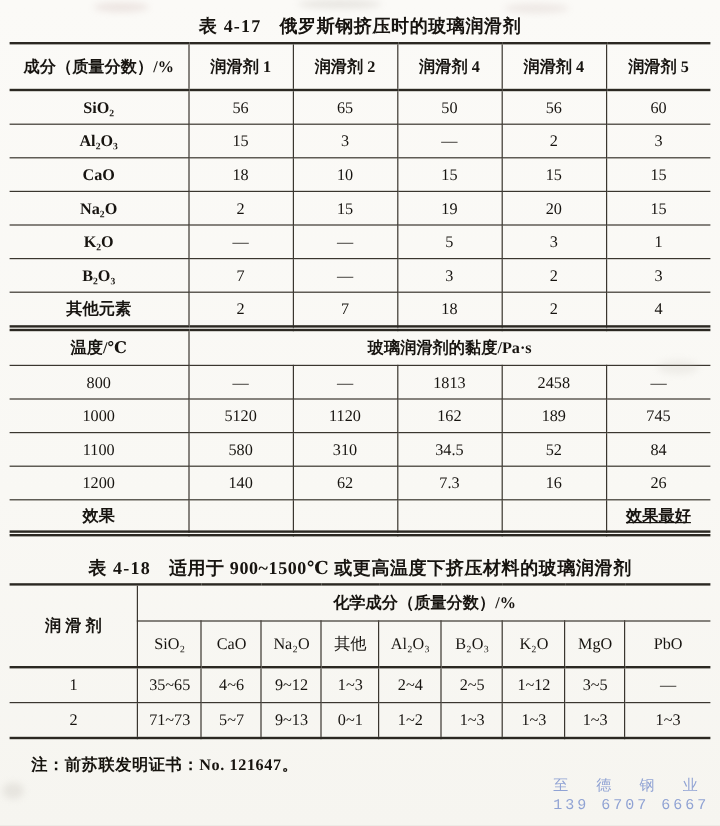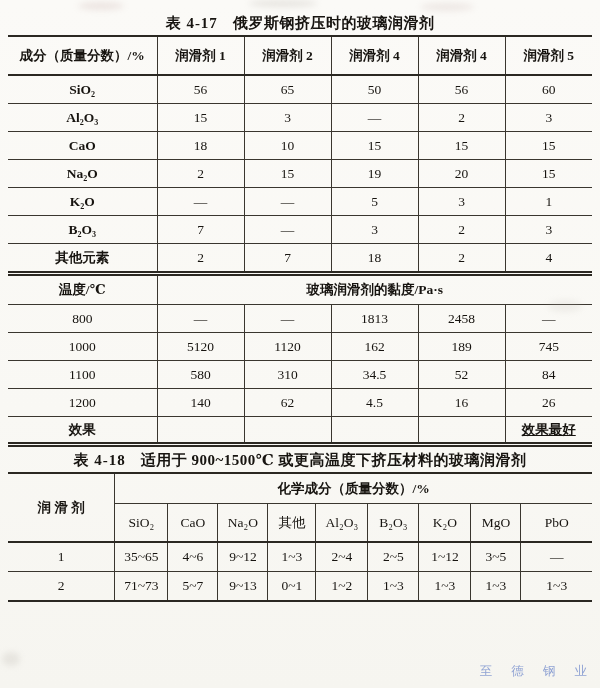--- a/index.html
+++ b/index.html
@@ -18,21 +18,21 @@
   .a2{left:248px;top:0;width:70px;height:7px;background:#b9b4ac;opacity:.30;}
   .a3{left:420px;top:3px;width:54px;height:8px;background:#c0aaa6;opacity:.22;}
   .a4{left:548px;top:300px;width:34px;height:12px;background:#bdb8b0;opacity:.18;}
   .a5{left:2px;top:652px;width:18px;height:14px;background:#b9b4ac;opacity:.25;}
 
   .caption{
     text-align:center;font-weight:bold;font-size:15px;letter-spacing:.5px;
     color:#171410;
   }
   .cap1{padding-top:11px;height:24px;line-height:24px;}
-  .cap2{margin-top:1px;height:24px;line-height:24px;}
+  .cap2{margin-top:15px;height:24px;line-height:24px;}
   .caption .lab{margin-right:15px;letter-spacing:1px;}
 
   table{border-collapse:collapse;table-layout:fixed;width:584px;margin:0 auto;}
   td{
     text-align:center;vertical-align:middle;font-size:13.5px;padding:0 1px;
     overflow:hidden;white-space:nowrap;color:#171410;
   }
   
   .t1 td{border:1px solid #3a362f;}
   .t1 td:first-child{border-left:0;}
@@ -56,21 +56,21 @@
   .t2 thead tr.r2 td{height:37px;font-weight:normal;}
   .t2 tbody tr:first-child td{border-top:2px solid #2b2822;}
   .t2 tbody td{height:28px;}
   .t2{border-bottom:2.4px solid #2b2822;}
 
   .note{
     margin:13px 0 0 26px;font-weight:bold;font-size:13.5px;letter-spacing:.5px;
   }
   .watermark{
     position:absolute;right:9px;bottom:9px;text-align:left;
-    font-family:Liberation Serif, serif;opacity:.85;
+    font-family:Liberation Mono, monospace;opacity:.85;
   }
   .wm1{font-size:12.5px;letter-spacing:8px;margin-right:-4px;line-height:15px;}
   .wm2{font-size:12.5px;letter-spacing:2.5px;line-height:16px;}
 </style>
 </head>
 <body>
 
 <div class="page">
   <div class="art a1"></div>
   <div class="art a2"></div>
@@ -183,21 +183,21 @@
           <td>580</td>
           <td>310</td>
           <td>34.5</td>
           <td>52</td>
           <td>84</td>
         </tr>
         <tr>
           <td>1200</td>
           <td>140</td>
           <td>62</td>
-          <td>4.5</td>
+          <td>7.3</td>
           <td>16</td>
           <td>26</td>
         </tr>
         <tr class="eff-row">
           <td class="lbl">效果</td>
           <td></td>
           <td></td>
           <td></td>
           <td></td>
           <td class="eff">效果最好</td>
@@ -260,17 +260,19 @@
           <td>0~1</td>
           <td>1~2</td>
           <td>1~3</td>
           <td>1~3</td>
           <td>1~3</td>
           <td>1~3</td>
         </tr>
       </tbody>
   </table>
 
+  <div class="note">注：前苏联发明证书：No. 121647。</div>
 
   <div class="watermark" style="color: rgb(127, 149, 207);">
     <div class="wm1">至 德 钢 业</div>
+    <div class="wm2">139 6707 6667</div>
   </div>
 </div>
 
 </body></html>

